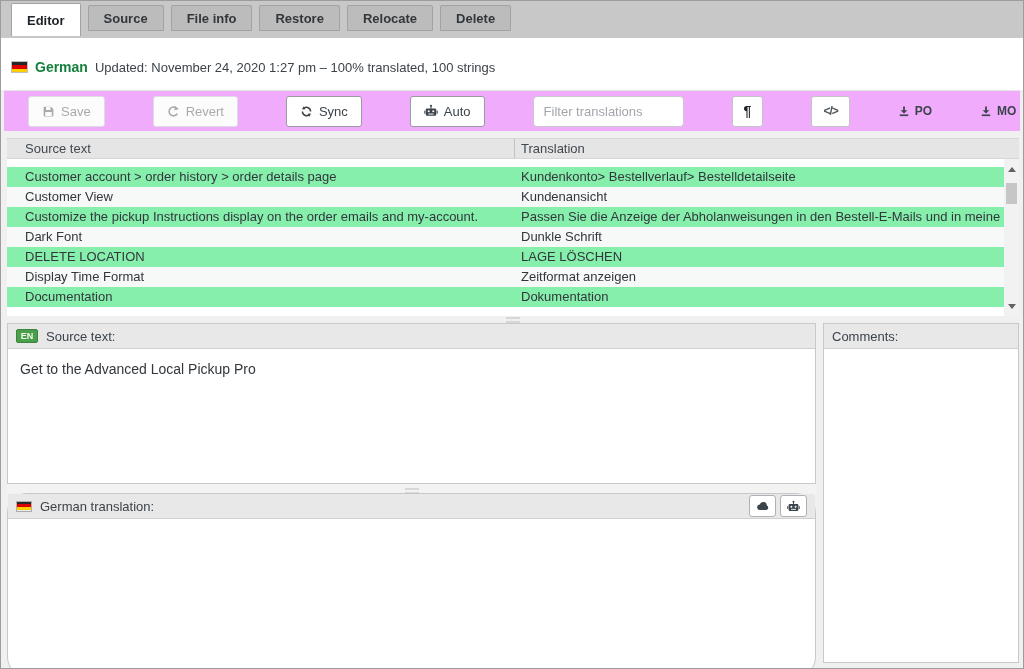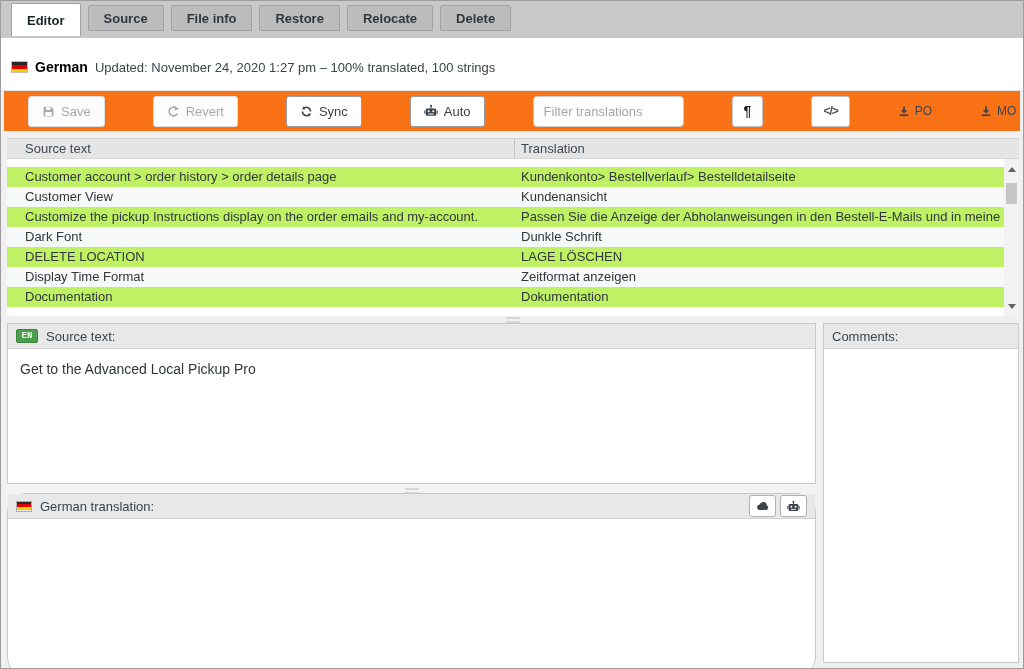--- a/index.html
+++ b/index.html
@@ -10,39 +10,39 @@
   .tabstrip { position:absolute; left:0; top:0; width:100%; height:37px; background:#c8c8c8; display:flex; align-items:center; padding-left:10px; }
   .tab { height:26px; margin:0 7px 3px 0; padding:0 15px; display:flex; align-items:center; background:#bcbcbc; border:1px solid #a2a2a2; border-radius:2px 2px 0 0; font-size:13px; font-weight:bold; color:#32373c; cursor:pointer; white-space:nowrap; }
   .tab.active { height:33px; margin-bottom:0; background:#fff; border-bottom:none; color:#1d2327; }
 
   
   .titleband { position:absolute; left:0; top:37px; width:100%; height:52px; background:#fff; }
   .titlerow { position:absolute; left:10px; top:21px; display:flex; align-items:center; font-size:13px; color:#3c434a; }
   .flag { width:17px; height:12px; display:inline-block; border:1px solid rgba(0,0,0,.25); margin-right:7px; flex:none; }
   .flag i { display:block; height:33.33%; }
   .flag .b { background:#262626; } .flag .r { background:#dd0000; } .flag .g { background:#ffce00; }
-  .lang-link { color:#000000; font-size:14px; font-weight:bold; text-decoration:none; margin-right:7px; cursor:pointer; }
-
-  
-  .toolbar { position:absolute; left:3px; right:3px; top:89px; height:41px; background:#f97316; border-top:1px solid #e3e4e6; display:flex; align-items:center;gap:24px; }
+  .lang-link { color:#15803d; font-size:14px; font-weight:bold; text-decoration:none; margin-right:7px; cursor:pointer; }
+
+  
+  .toolbar { position:absolute; left:3px; right:3px; top:89px; height:41px; background:#f0abfc; border-top:1px solid #e3e4e6; display:flex; align-items:center;gap:24px; }
   .btn { display:inline-flex; align-items:center; gap:6px; height:31px; padding:0 13px; background:#fff; border:1px solid #989ba0; border-radius:3px; font-size:13px; color:#3c434a; cursor:pointer; white-space:nowrap; }
   .btn.disabled { background:#fcfcfc; border-color:#dcdde0; color:#a7aaad; cursor:default; }
   .btn.small { padding:0 11px; font-weight:bold; border-color:#c3c4c7; }
   .filter-input { width:151px; height:31px; margin-left:24px; padding:12px 10px; border:1px solid #c9cacd; border-radius:4px; font-size:13px; color:#3c434a; background:#fff; font-family:"Liberation Sans", sans-serif; }
   .filter-input::placeholder { color:#a2a6ab; }
-  .dl-link { display:inline-flex; align-items:center; gap:5px; font-size:12px; font-weight:normal; color:#3c434a; cursor:pointer; }
+  .dl-link { display:inline-flex; align-items:center; gap:5px; font-size:12px; font-weight:bold; color:#3c434a; cursor:pointer; }
   .spacer { flex:1; }
 
   
   .thead { position:absolute; left:6px; top:137px; width:1012px; height:21px; background:#e5e5e5; border-top:1px solid #d6d6d6; border-bottom:1px solid #d6d6d6; font-size:13px; color:#404850; }
   .thead .col1 { position:absolute; left:18px; top:2px; }
   .thead .col2 { position:absolute; left:514px; top:2px; }
   .thead .divider { position:absolute; left:507px; top:0; width:1px; height:100%; background:#c2c2c2; }
   .tbody { position:absolute; left:6px; top:158px; width:997px; height:157px; background:#fff; overflow:hidden; }
-  .trow { position:relative; height:20px; line-height:20px; font-size:13px; color:#32373c; background:#bef264; cursor:pointer; white-space:nowrap; margin-top:0; }
+  .trow { position:relative; height:20px; line-height:20px; font-size:13px; color:#32373c; background:#86efac; cursor:pointer; white-space:nowrap; margin-top:0; }
   .trow:first-child { margin-top:8px; }
   .trow.alt { background:#f7f8f8; }
   .trow .src { position:absolute; left:18px; width:486px; overflow:hidden; text-overflow:ellipsis; }
   .trow .trn { position:absolute; left:514px; right:4px; overflow:hidden; }
 
   
   .vscroll { position:absolute; left:1003px; top:158px; width:15px; height:157px; background:#f2f2f2; }
   .sbtn { position:absolute; left:0; width:15px; height:16px; display:flex; align-items:center; justify-content:center; cursor:pointer; }
   .sbtn.up { top:2px; } .sbtn.down { bottom:2px; }
   .tri-up { width:0; height:0; border-left:4px solid transparent; border-right:4px solid transparent; border-bottom:5px solid #5f6368; }
@@ -54,21 +54,21 @@
   .split2 { position:absolute; left:6px; top:483px; width:809px; height:14px; background:#f3f3f3; cursor:row-resize; }
   .grip { position:absolute; left:50%; top:50%; width:14px; height:5px; transform:translate(-50%,-50%); border-top:1px solid #bdbdbd; border-bottom:1px solid #bdbdbd; }
 
   
   .panel { position:absolute; background:#fff; border:1px solid #c6c8ca; }
   .panel-head { height:25px; background:#e8e8e8; border-bottom:1px solid #d0d0d0; display:flex; align-items:center; padding:0 8px; font-size:13px; color:#3c434a; }
   .panel-body { font-size:14px; color:#32373c; padding:12px 12px; }
   .src-panel { left:6px; top:322px; width:809px; height:161px; }
   .de-panel  { left:6px; top:492px; width:809px; height:184px;border-radius:20px; }
   .cm-panel  { left:822px; top:322px; width:196px; height:340px; }
-  .badge-en { display:inline-flex; align-items:center; justify-content:center; width:22px; height:14px; margin-right:8px; background:#4b9e4b; border:1px solid #3d853d; border-radius:2px; color:#f2fbe9; font-size:9px; font-weight:bold;font-family:Liberation Mono, monospace; }
+  .badge-en { display:inline-flex; align-items:center; justify-content:center; width:22px; height:14px; margin-right:8px; background:#4b9e4b; border:1px solid #3d853d; border-radius:2px; color:#f2fbe9; font-size:9px; font-weight:bold; }
   .panel-head .flag { width:16px; height:11px; margin-right:8px; }
   .mini-btn { display:inline-flex; align-items:center; justify-content:center; width:27px; height:22px; background:#fff; border:1px solid #aeb1b5; border-radius:3px; cursor:pointer; margin-left:4px; }
   .head-tools { margin-left:auto; display:flex; }
 
   .icon { display:inline-flex; flex:none; }
   .pilcrow { font-size:14px; color:#1d2327; }
   .codeglyph { font-size:12px; color:#50575e; font-weight:bold; letter-spacing:-1px; }
 </style>
 </head>
 <body>

